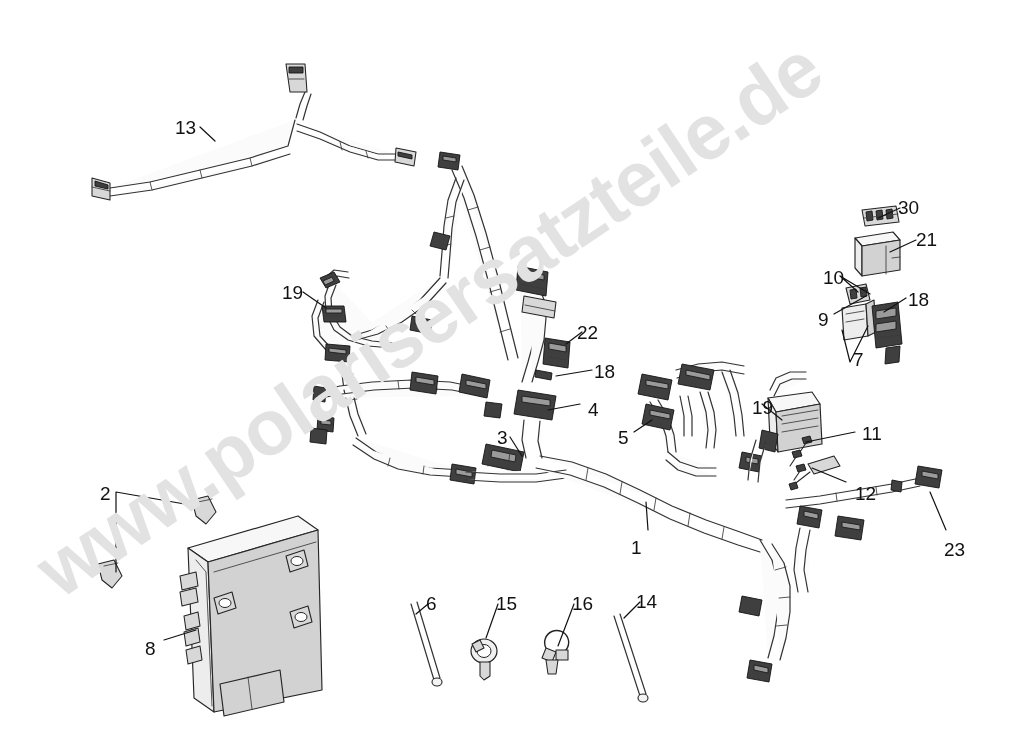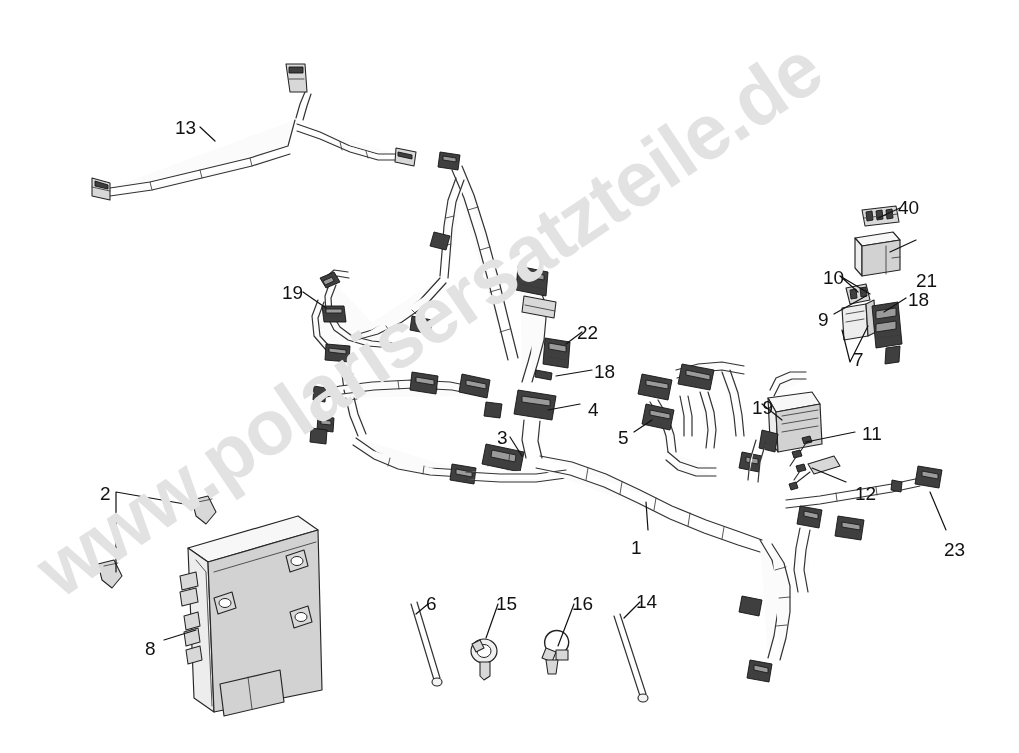--- a/index.html
+++ b/index.html
@@ -387,20 +387,20 @@
       <div class="callout-num" style="left: 862px; top: 424px;">11</div>
       <div class="callout-num" style="left: 855px; top: 484px;">12</div>
       <div class="callout-num" style="left: 175px; top: 118px;">13</div>
       <div class="callout-num" style="left: 282px; top: 283px;">19</div>
       <div class="callout-num" style="left: 496px; top: 594px;">15</div>
       <div class="callout-num" style="left: 572px; top: 594px; text-align: center;">16</div>
       <div class="callout-num" style="left: 636px; top: 592px;">14</div>
       <div class="callout-num" style="left: 594px; top: 362px;">18</div>
       <div class="callout-num" style="left: 908px; top: 290px;">18</div>
       <div class="callout-num" style="left: 752px; top: 398px;">19</div>
-      <div class="callout-num" style="left: 898px; top: 198px;">40</div>
-      <div class="callout-num" style="left: 916px; top: 230px; margin-top: 41px;">21</div>
+      <div class="callout-num" style="left: 898px; top: 198px;">30</div>
+      <div class="callout-num" style="left: 916px; top: 230px;">21</div>
       <div class="callout-num" style="left: 577px; top: 323px;">22</div>
       <div class="callout-num" style="left: 944px; top: 540px; text-align: center;">23</div>
     </div>
 
 
 </div>
 
 </body></html>

